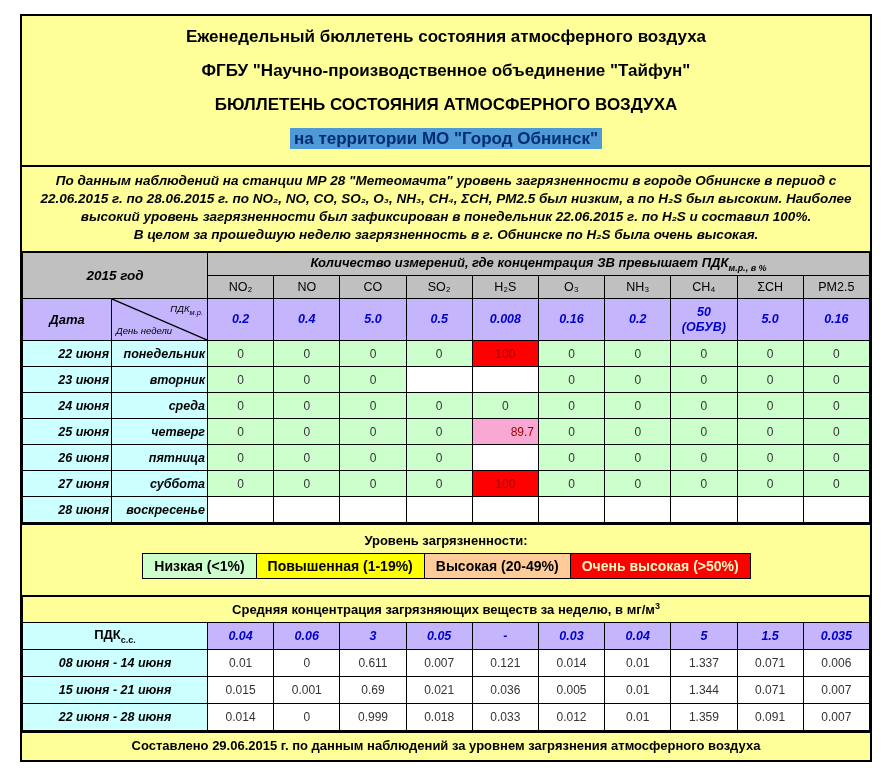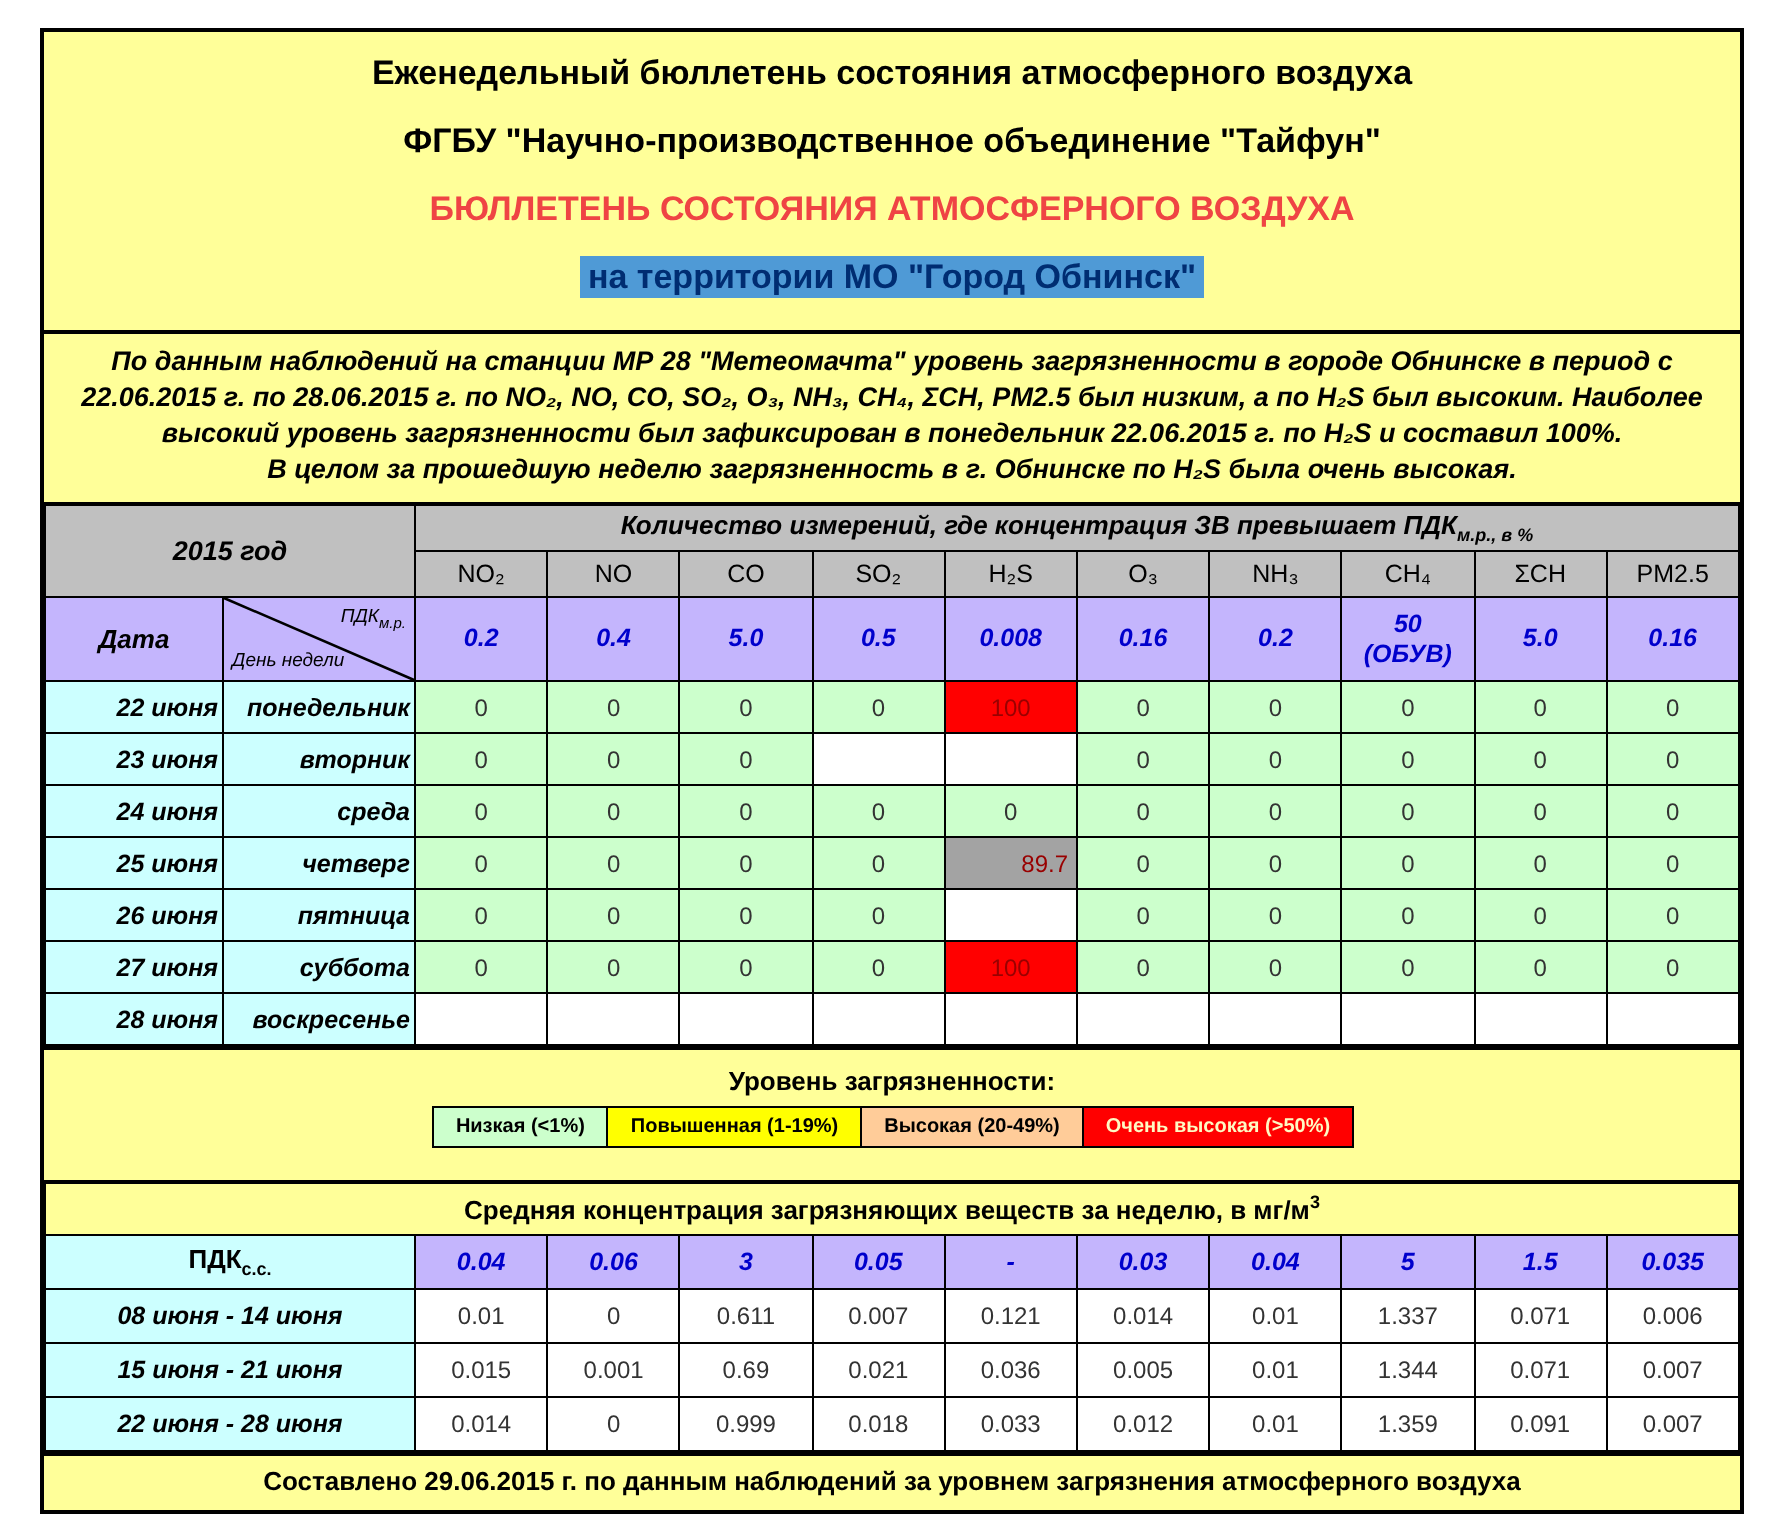--- a/index.html
+++ b/index.html
@@ -9,21 +9,21 @@
   }
   .container {
     position:absolute; left:20px; top:14px; width:852px;
     box-sizing:border-box; border:2px solid #000; background:#ffff99;
   }
   .sec { border-top:2px solid #000; }
 
   
   .title-block { padding:11px 0 2px; text-align:center; }
   .title-line { font-weight:bold; font-size:17px; margin:0 0 14px; }
-  .blue { color:#ef4444; }
+  .blue { color:#000000; }
   .hl { background:#4f9ad6; color:#002d72; padding:1px 4px; }
 
   
   .summary-block {
     padding:5px 14px 7px; text-align:center;
     font-weight:bold; font-style:italic; font-size:13.5px; line-height:18px;
   }
 
   
   .t1-title { padding:4px 0 5px; text-align:center; font-weight:bold; font-size:13px; line-height:17px; }
@@ -52,21 +52,21 @@
   .diag-bottom { position:absolute; bottom:4px; left:4px; font-size:9.5px; font-weight:normal; }
 
   .data-row { height:26px; }
   .date-cell, .day-cell { background:#ccffff; font-weight:bold; font-style:italic; font-size:12.5px;text-align:right; }
   .val-cell { font-size:12px; color:#333333; }
 
   
   .legend-block { text-align:center; padding:6px 0 16px; }
   .legend-title { font-weight:bold; font-size:13px; margin:2px 0 5px; }
   .legend-row { display:inline-flex; }
-  .legend-box { border:1px solid #000; padding:4px 11px; font-weight:bold; font-size:10px; margin-right:-1px; white-space:nowrap; }
+  .legend-box { border:1px solid #000; padding:4px 11px; font-weight:bold; font-size:14px; margin-right:-1px; white-space:nowrap; }
 
   
   .t2-title-cell { background:#ffff99; font-weight:bold; font-size:13px; height:25px; }
   .t2-row { height:27px; }
   .pdk-label { background:#ccffff; font-weight:bold; font-size:13px; }
   .period-cell { background:#ccffff; font-weight:bold; font-style:italic; font-size:12.5px; }
 
   
   .footer-block { padding:4px 0 6px; text-align:center; font-weight:bold; font-size:13px; line-height:17px; }
 </style>
@@ -185,21 +185,21 @@
           <td class="val-cell" style="background: rgb(204, 255, 204);">0</td>
           <td class="val-cell" style="background: rgb(204, 255, 204);">0</td>
         </tr>
         <tr class="data-row">
           <th class="date-cell">25 июня</th>
           <th class="day-cell">четверг</th>
           <td class="val-cell" style="background: rgb(204, 255, 204);">0</td>
           <td class="val-cell" style="background: rgb(204, 255, 204);">0</td>
           <td class="val-cell" style="background: rgb(204, 255, 204);">0</td>
           <td class="val-cell" style="background: rgb(204, 255, 204);">0</td>
-          <td class="val-cell" style="background: #a3a3a3; color: rgb(153, 0, 0); padding-left: 36px;">89.7</td>
+          <td class="val-cell" style="background: #f9a8d4; color: rgb(153, 0, 0); padding-left: 36px;">89.7</td>
           <td class="val-cell" style="background: rgb(204, 255, 204);">0</td>
           <td class="val-cell" style="background: rgb(204, 255, 204);">0</td>
           <td class="val-cell" style="background: rgb(204, 255, 204);">0</td>
           <td class="val-cell" style="background: rgb(204, 255, 204);">0</td>
           <td class="val-cell" style="background: rgb(204, 255, 204);">0</td>
         </tr>
         <tr class="data-row">
           <th class="date-cell">26 июня</th>
           <th class="day-cell">пятница</th>
           <td class="val-cell" style="background: rgb(204, 255, 204);">0</td>

